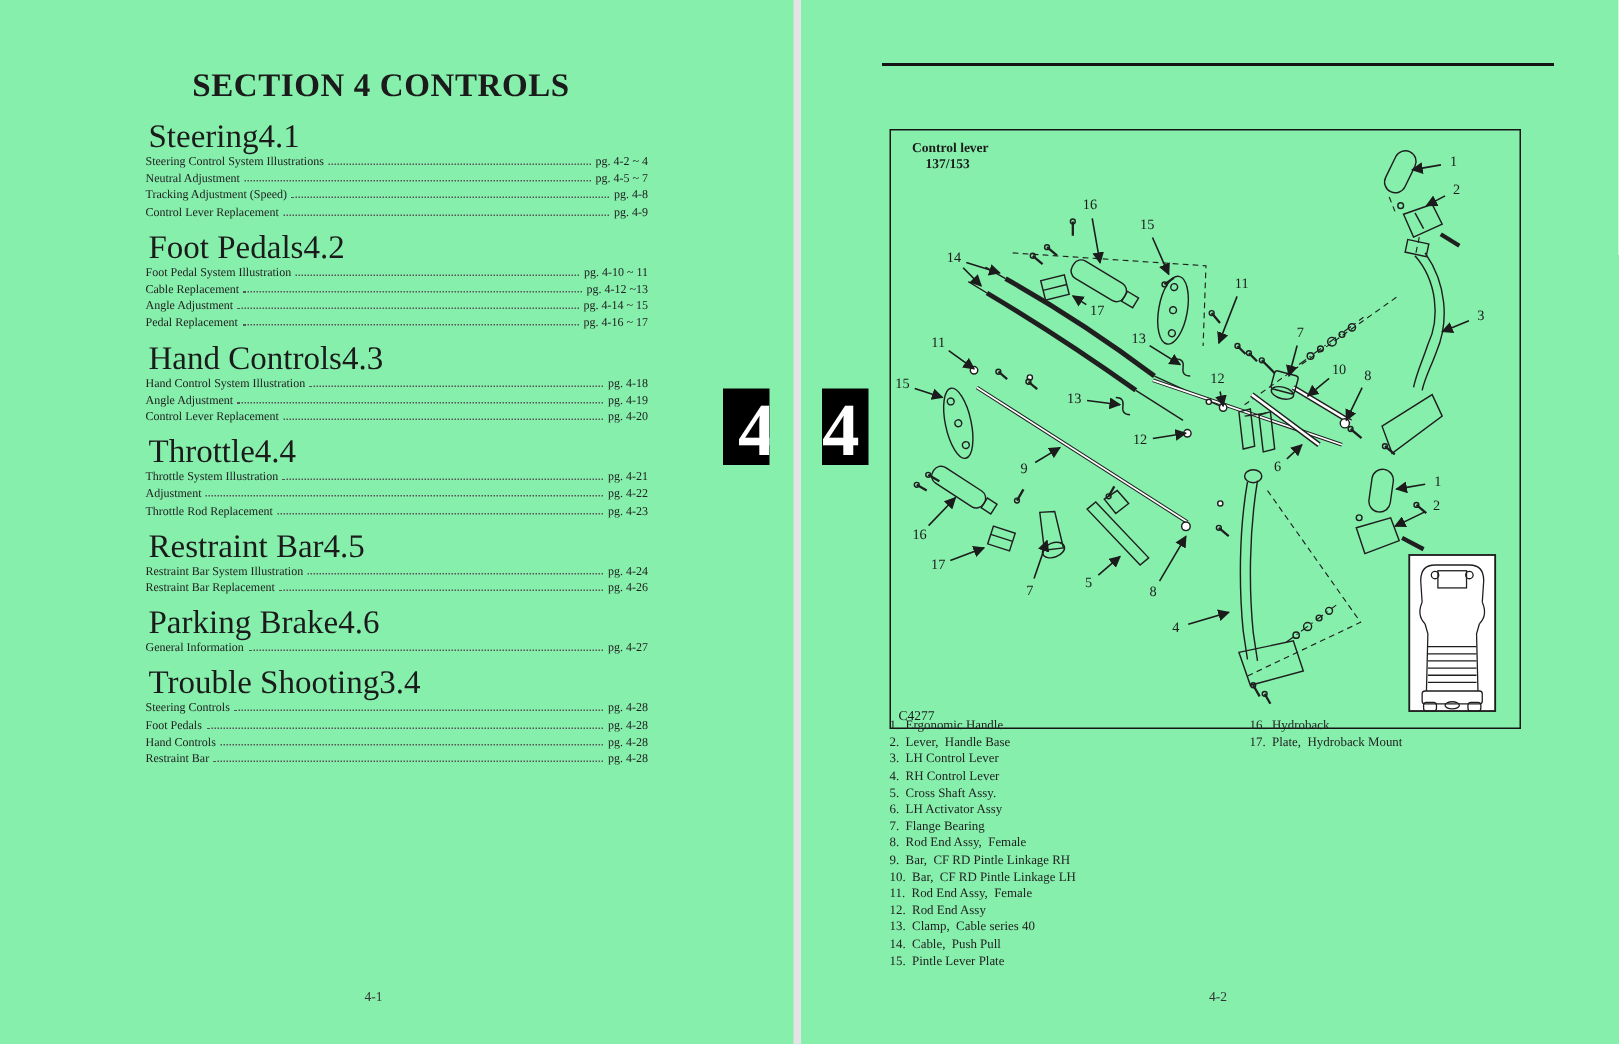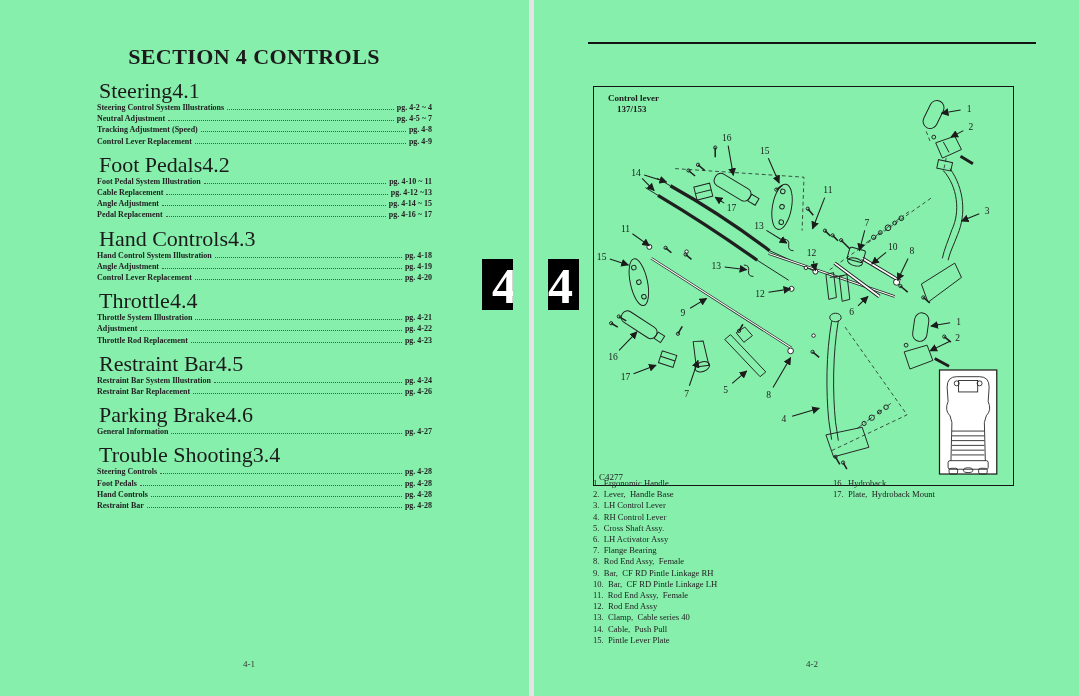--- a/index.html
+++ b/index.html
@@ -11,21 +11,21 @@
 
   
   .lp-title {
     position:absolute; left:75px; top:44px; width:358px; text-align:center;
     font-size:22px; font-weight:700; letter-spacing:.4px;
   }
   .toc { position:absolute; left:75px; top:80px; width:357px; }
   .toc-section { margin-bottom:7px; }
   .toc-head { display:flex; justify-content:flex-start; align-items:baseline;
               font-size:22px; line-height:22px; font-weight:400;margin-left:24px; }
-  .toc-item { display:flex; align-items:baseline; font-size:8px; font-weight:700;
+  .toc-item { display:flex; align-items:baseline; font-size:8px; font-weight:400;
               line-height:11.2px; padding-left:22px; color:#222;justify-content:center; }
   .toc-leader { flex:1; border-bottom:1.2px dotted #555; margin:0 3px 2px; }
   .toc-page { white-space:nowrap; }
   .pageno { position:absolute; font-size:9px; color:#333; }
   .lp-no { left:243px; top:659px; }
 
   
   .tab { position:absolute; top:259px; width:31px; height:51px; background:#000;
          color:#fff; font-size:50px; font-weight:700; line-height:48px;
          display:flex; align-items:center; overflow:hidden; }

